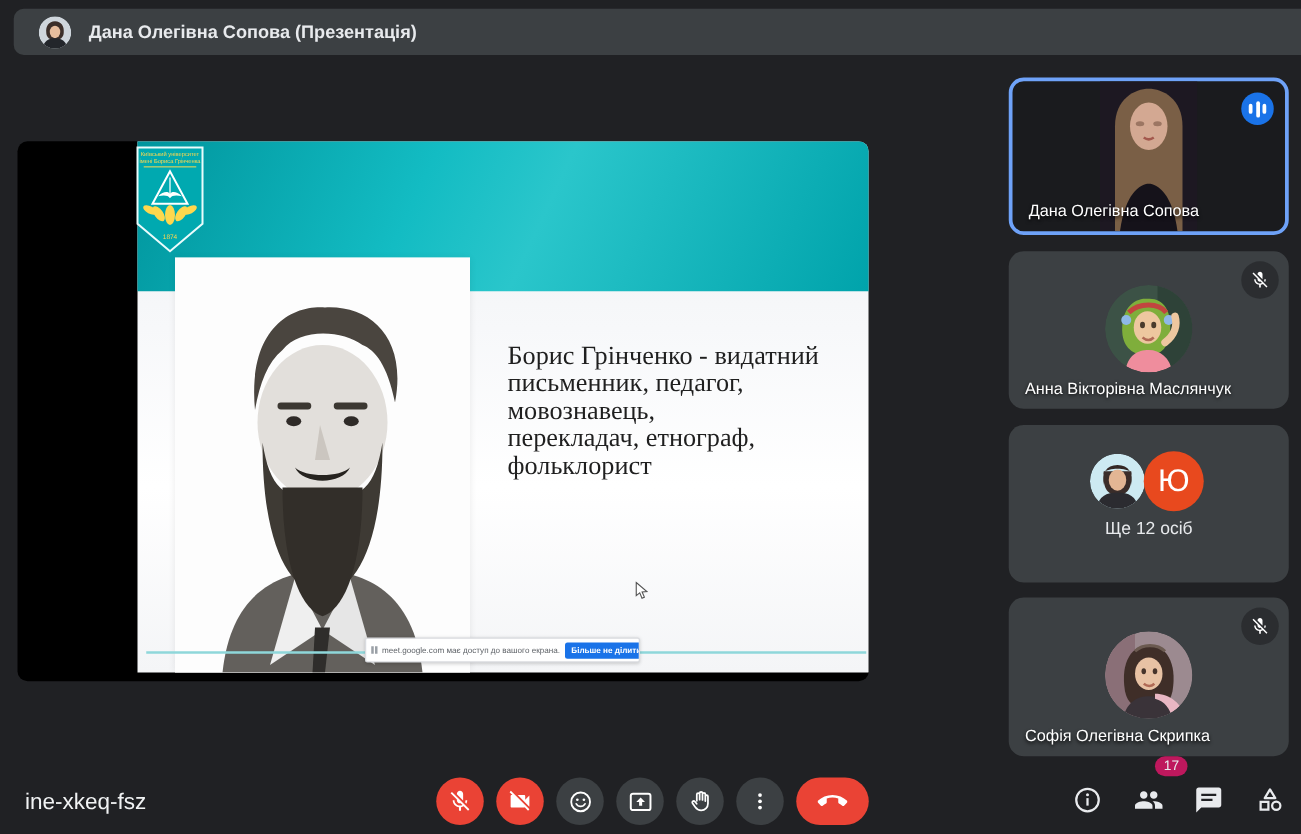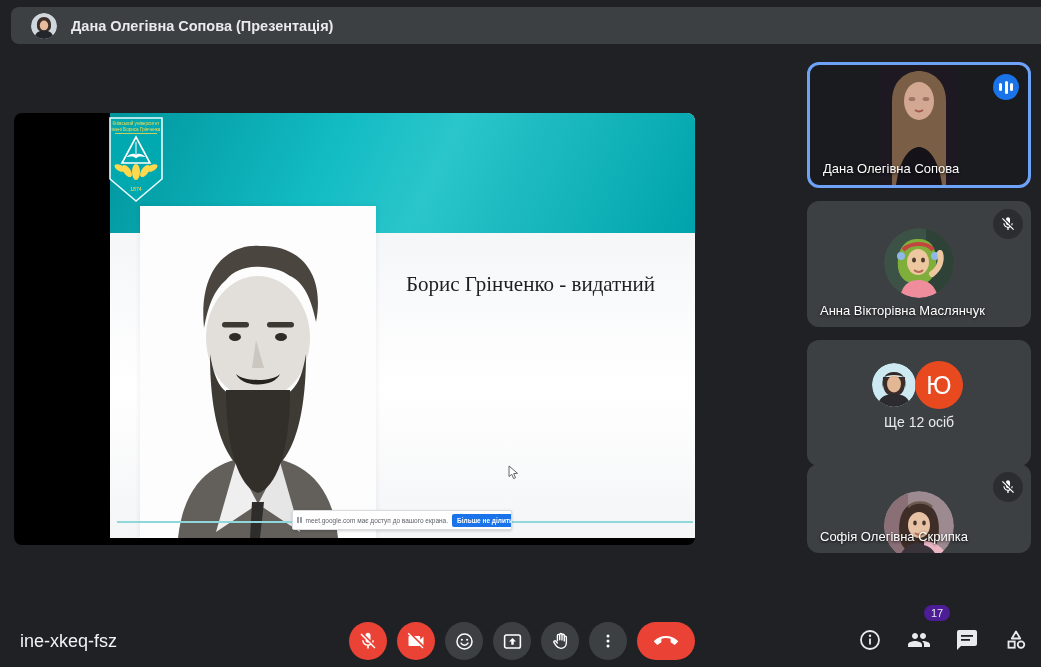--- a/index.html
+++ b/index.html
@@ -56,21 +56,21 @@
 
   
   .meeting-code{position:absolute;left:20px;top:631px;font-size:18px;font-weight:500;color:#f1f3f4;}
   .controls{position:absolute;left:349px;top:622px;display:flex;gap:10px;align-items:center;}
   .ctl{width:38px;height:38px;border-radius:50%;background:#3c4043;display:flex;align-items:center;
        justify-content:center;flex:0 0 auto;}
   .ctl.red{background:#ea4335;}
   .ctl.end{width:58px;border-radius:19px;background:#ea4335;}
   .right-icons{position:absolute;top:628px;left:858px;width:170px;display:flex;justify-content:space-between;}
   .ricon{width:24px;height:24px;}
-  .count-badge{position:absolute;left:924px;top:605px;background:#4c1d95;color:#e8eaed;font-size:11px;
+  .count-badge{position:absolute;left:924px;top:605px;background:#be185d;color:#e8eaed;font-size:11px;
        padding:2px 7px;border-radius:9px;font-weight:500;}
 </style>
 </head>
 <body>
 
 <div class="app">
 
   <div class="top-bar">
     <div class="presenter-avatar">
       <svg viewBox="0 0 26 26" width="26" height="26">
@@ -127,20 +127,22 @@
           <ellipse cx="141" cy="131" rx="6" ry="4" fill="#2f2b28"></ellipse>
           <path d="M116 134 L112 162 L124 162 Z" fill="#cbc6c0"></path>
           <path d="M70 148 C70 228 90 266 118 270 C146 266 166 228 166 148 C160 184 150 193 118 194 C86 193 76 184 70 148 Z" fill="#3e3a34"></path>
           <path d="M86 184 C86 248 101 282 118 287 C135 282 150 248 150 184 Z" fill="#322e29"></path>
           <path d="M96 168 C104 176 132 176 140 168 C134 182 102 182 96 168Z" fill="#26231f"></path>
         </svg>
       </div>
 
       <div class="slide-title">
         <div>Борис Грінченко - видатний</div>
+        <div>письменник, педагог, мовознавець,</div>
+        <div>перекладач, етнограф, фольклорист</div>
       </div>
 
       <div class="slide-underline"></div>
 
       <div class="share-notice">
         <span class="pause-glyph">
             <i></i>
             <i></i>
           </span>
         <span class="notice-msg">meet.google.com має доступ до вашого екрана.</span>
@@ -220,21 +222,21 @@
             <ellipse cx="22" cy="21" rx="7" ry="8.5" fill="#e3b694"></ellipse>
             <path d="M5 44 C7 34 13 31 22 31 C31 31 37 34 39 44 Z" fill="#2b2b30"></path>
           </g>
         </svg>
       </div>
       <div class="overflow-letter">Ю</div>
     </div>
     <div class="overflow-label">Ще 12 осіб</div>
   </div>
 
-  <div class="tile" style="top:464px;height:89px;padding-left:12px;">
+  <div class="tile" style="top:478px;height:127px;padding-left:12px;">
     <div class="mic-off-badge">
       <svg width="16" height="16" viewBox="0 0 24 24" fill="#fff">
         <path d="M19 11h-1.7c0 .74-.16 1.43-.43 2.05l1.23 1.23c.56-.98.9-2.09.9-3.28zm-4.02.17c0-.06.02-.11.02-.17V5c0-1.66-1.34-3-3-3S9 3.34 9 5v.18l5.98 5.99zM4.27 3 3 4.27l6.01 6.01V11c0 1.66 1.33 3 2.99 3 .22 0 .44-.03.65-.08l1.66 1.66c-.71.33-1.5.52-2.31.52-2.76 0-5.3-2.1-5.3-5.1H5c0 3.41 2.72 6.23 6 6.72V21h2v-3.28c.91-.13 1.77-.45 2.54-.9L19.73 21 21 19.73 4.27 3z"></path>
       </svg>
     </div>
     <div class="tile-avatar">
       <svg viewBox="0 0 70 70" width="70" height="70">
         <clipPath id="cpD">
             <circle cx="35" cy="35" r="35"></circle>
           </clipPath>

